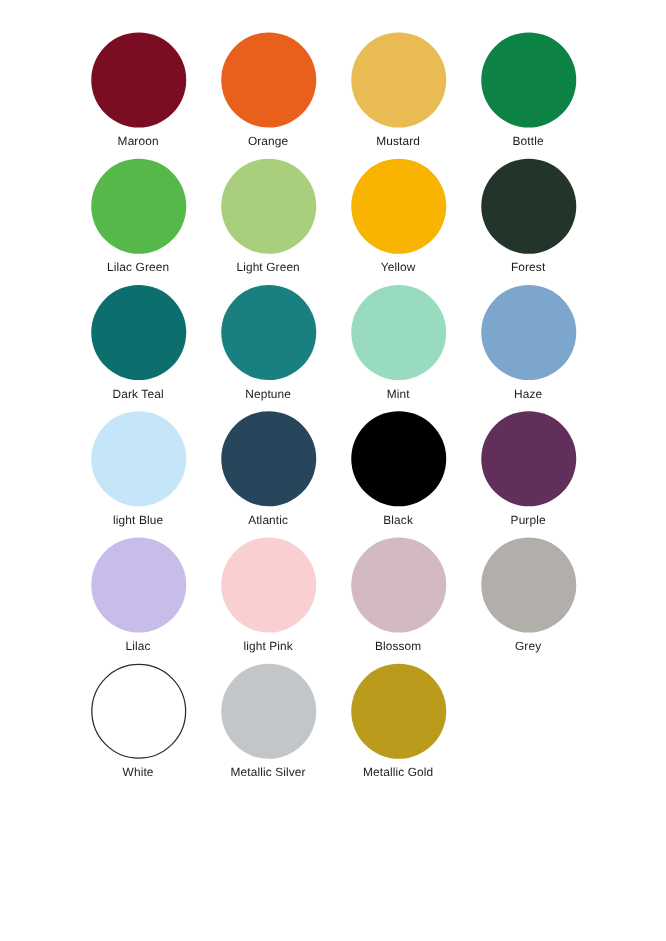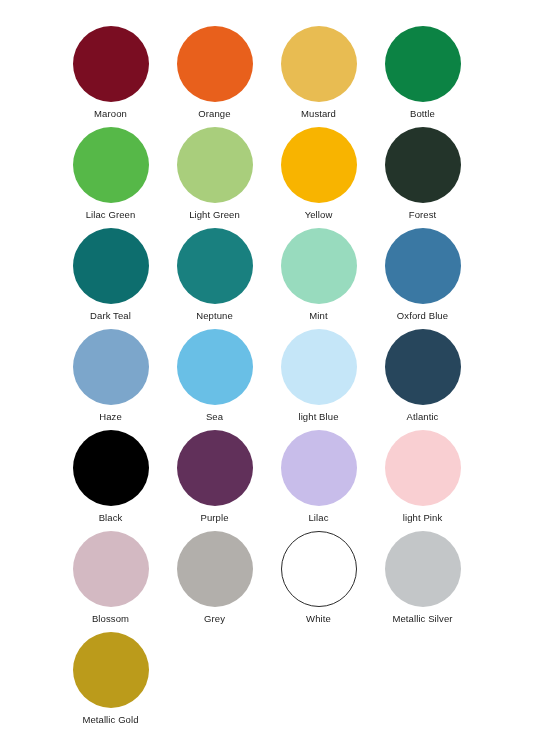--- a/index.html
+++ b/index.html
@@ -112,30 +112,22 @@
       </div>
       <div class="swatch-cell">
         <div class="swatch-dot" style="background: rgb(25, 128, 127);"></div>
         <div class="swatch-label">Neptune</div>
       </div>
       <div class="swatch-cell">
         <div class="swatch-dot" style="background: rgb(152, 219, 190);"></div>
         <div class="swatch-label">Mint</div>
       </div>
       <div class="swatch-cell">
-        <div class="swatch-dot" style="background: rgb(58, 120, 163);"></div>
-        <div class="swatch-label">Oxford Blue</div>
-      </div>
-      <div class="swatch-cell">
         <div class="swatch-dot" style="background: rgb(124, 166, 203);"></div>
         <div class="swatch-label">Haze</div>
-      </div>
-      <div class="swatch-cell">
-        <div class="swatch-dot" style="background: rgb(105, 191, 230);"></div>
-        <div class="swatch-label">Sea</div>
       </div>
       <div class="swatch-cell">
         <div class="swatch-dot" style="background: rgb(197, 230, 248);"></div>
         <div class="swatch-label">light Blue</div>
       </div>
       <div class="swatch-cell">
         <div class="swatch-dot" style="background: rgb(39, 70, 92);"></div>
         <div class="swatch-label">Atlantic</div>
       </div>
       <div class="swatch-cell">

